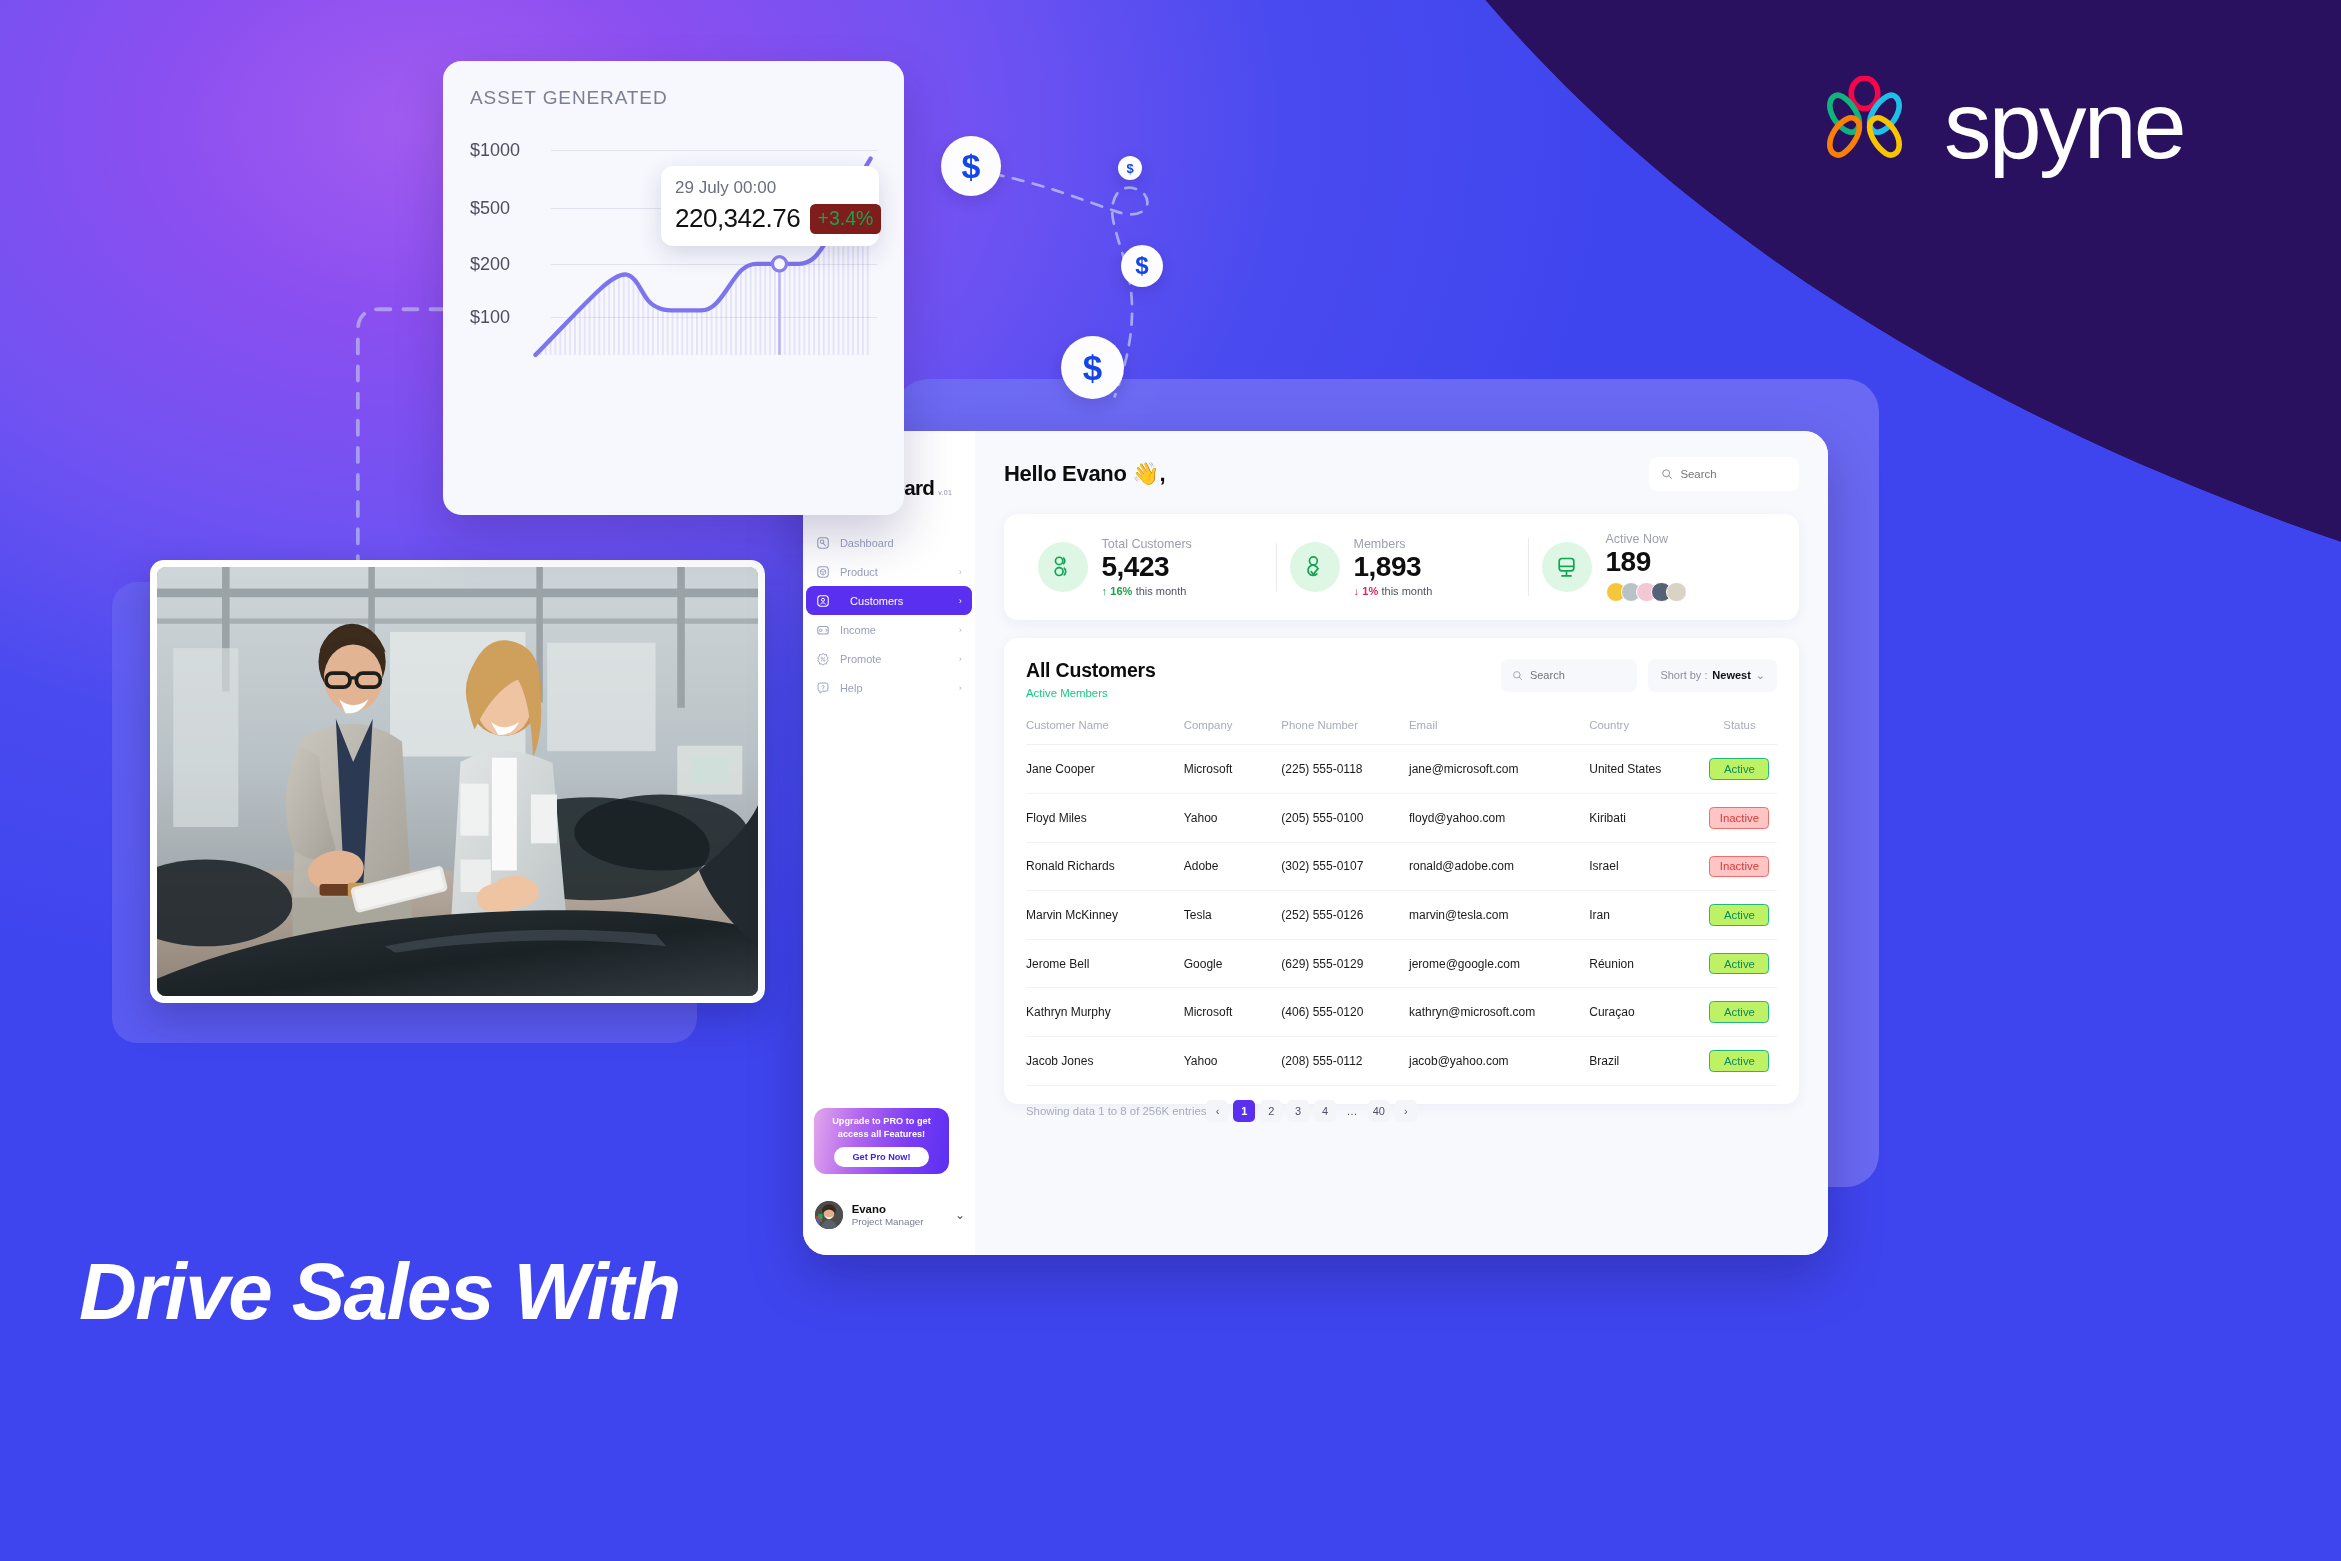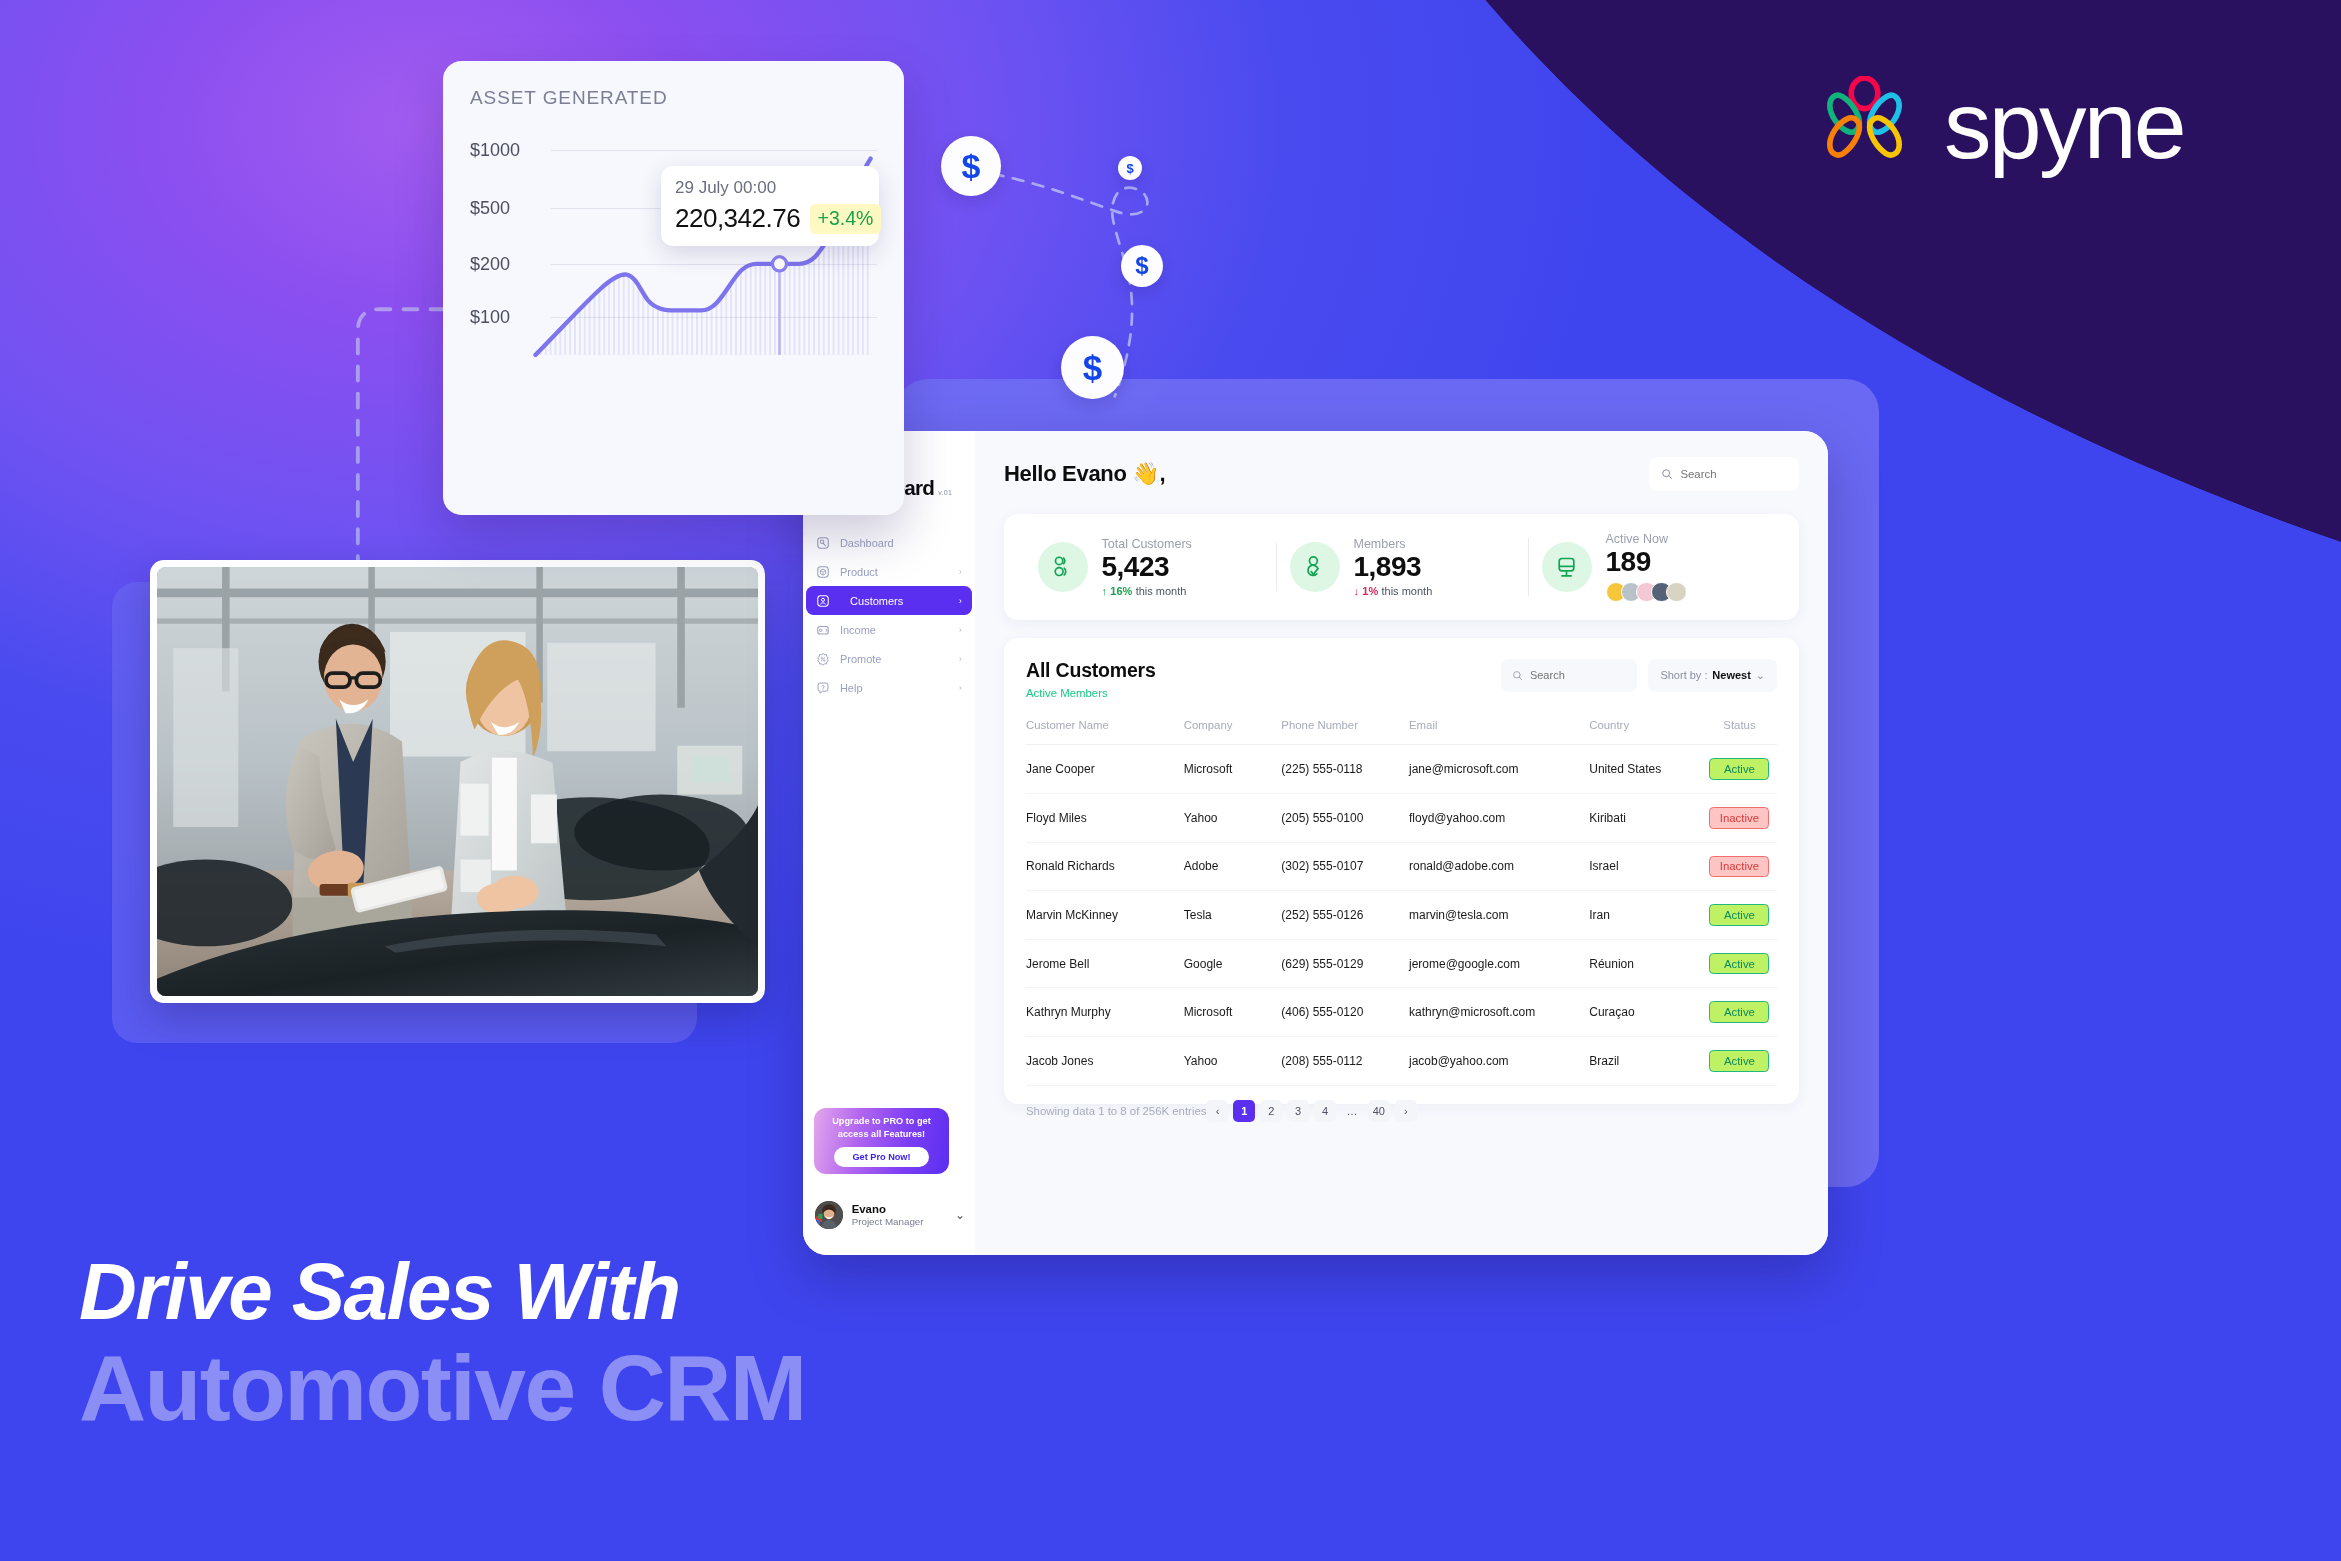--- a/index.html
+++ b/index.html
@@ -70,21 +70,21 @@
   #chart-tooltip {
     position:absolute; left:191px; top:28px; width:218px;
     background:#fff; border-radius:12px; padding:12px 14px;
     box-shadow:0 7.6px 23px rgba(40,30,100,.16);
     z-index:6;
   }
   #tt-date { color:#6a6e80; font-size:17px; margin-bottom:5.4px; }
   #tt-row { display:flex; align-items:center; gap:9.8px; }
   #tt-value { font-size:26px; font-weight:400; color:#111; letter-spacing:-0.5px; }
   #tt-delta {
-    background:#fef9c3; color:#17a34a; font-size:19.5px;
+    background:#7f1d1d; color:#17a34a; font-size:19.5px;
     padding:3.3px 7.6px; border-radius:5.4px;
   }
 
   
   .money-bubble {
     position:absolute; border-radius:50%; background:#fdfdff;
     display:flex; align-items:center; justify-content:center;
     color:#1445e8; font-weight:700; z-index:15;
     box-shadow:0 5.4px 16.3px rgba(20,10,70,.14);
   }
@@ -753,15 +753,14 @@
             <div class="pg">40</div>
             <div class="pg">›</div>
           </div>
       </div>
     </section>
   </main>
 </div>
 
 <div id="headline">
   <div id="hl-line1">Drive Sales With</div>
-  <div id="hl-line2">Automotive CRM</div>
 </div>
 
 
 </body></html>

